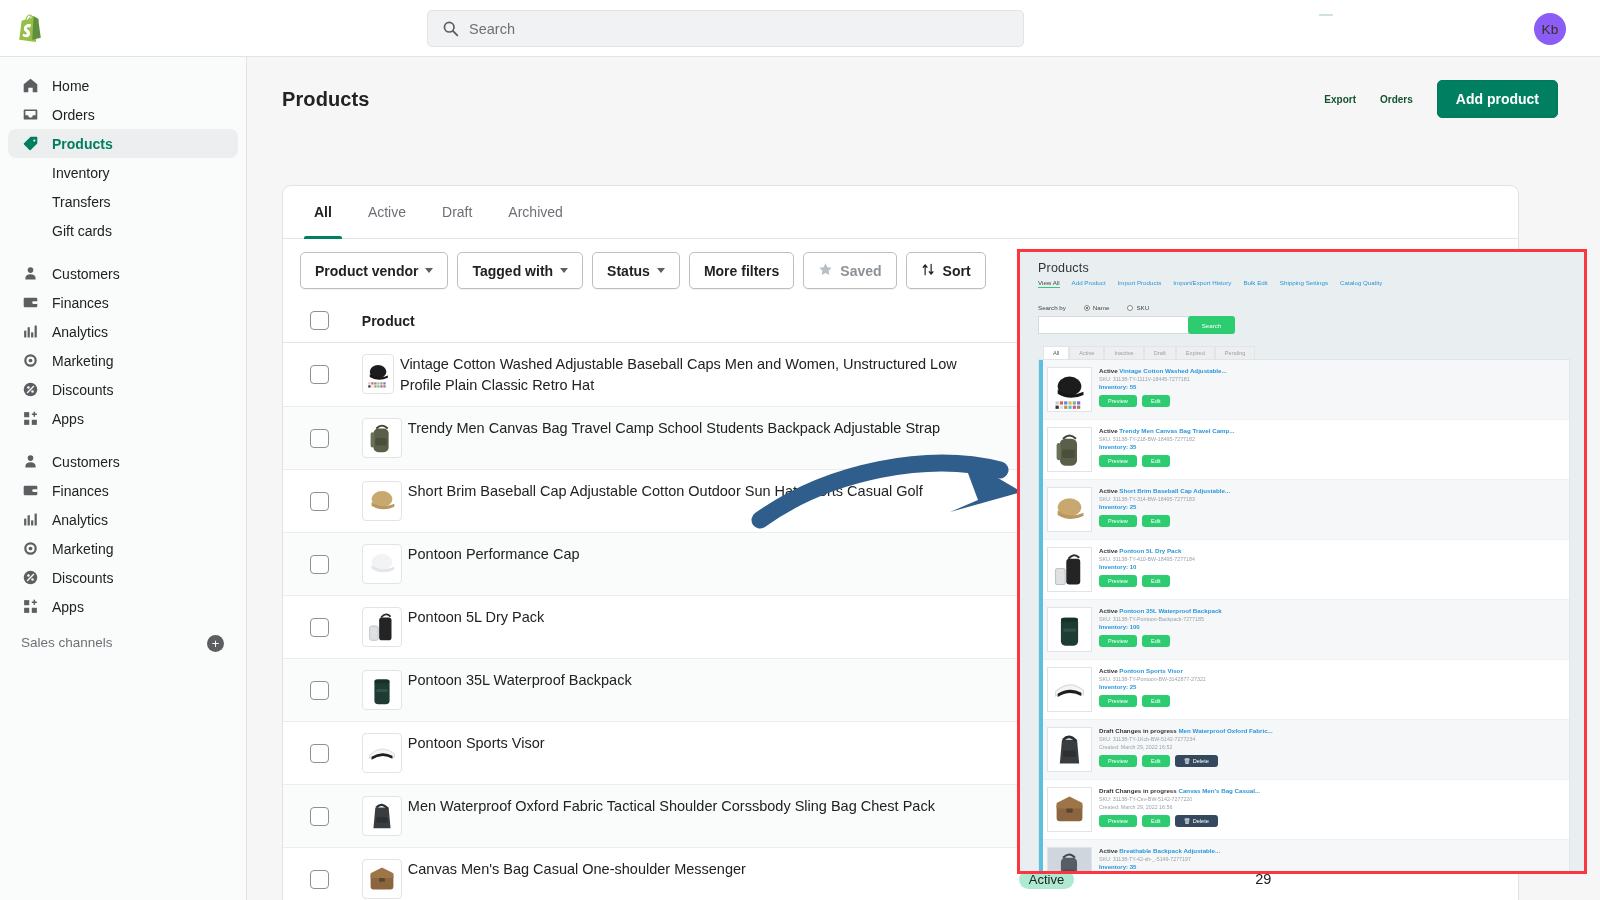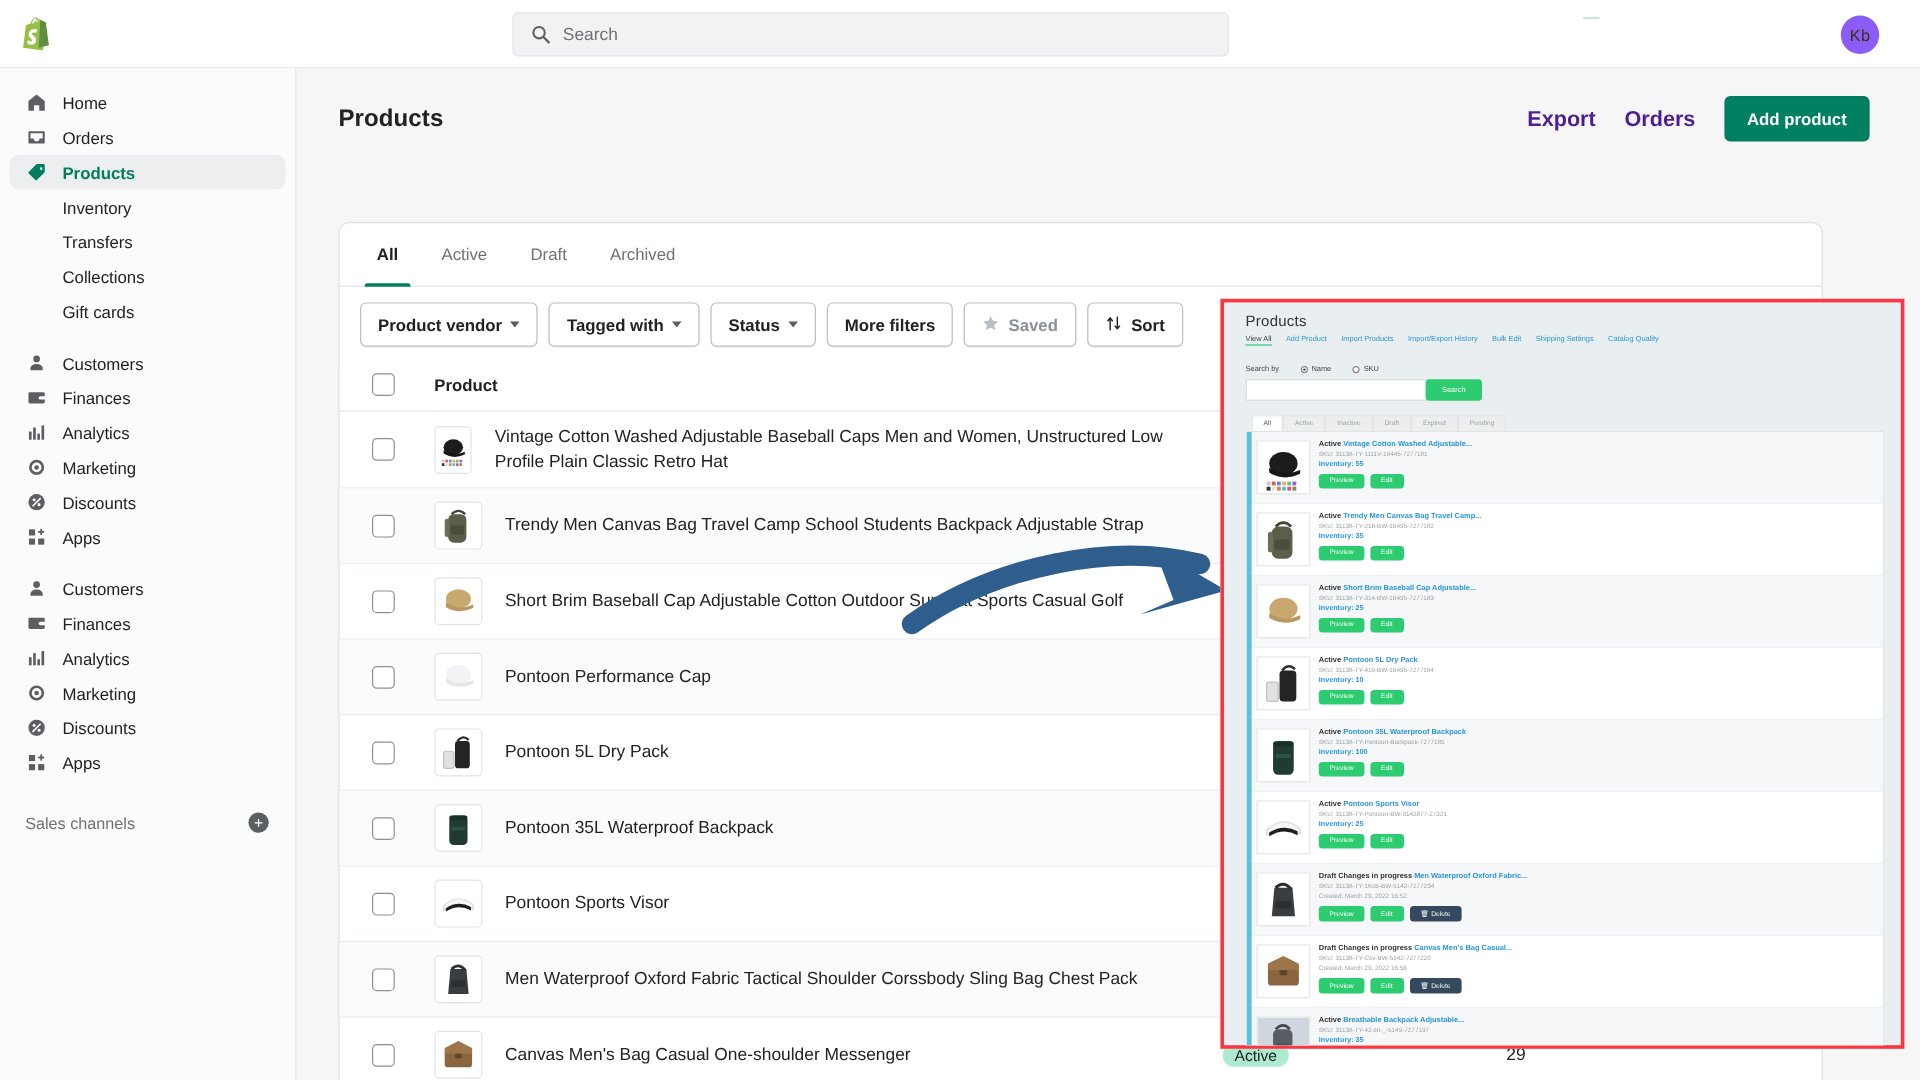--- a/index.html
+++ b/index.html
@@ -52,37 +52,37 @@
   .nav-item.active::before {
     content:""; position:absolute; left:-13px; top:3px; width:3px; height:23px;
     background:#008060; border-radius:0 2px 2px 0;
   }
   .nav-sub {
     height: 29px; margin: 0 8px; padding-left: 44px;
     display: flex; align-items: center; color: #202223; font-size: 14px; border-radius: 8px;
   }
   .nav-gap { height: 14px; }
   .section-head {
-    display:flex; align-items:flex-end; justify-content:space-between;
+    display:flex; align-items:flex-start; justify-content:space-between;
     padding: 0 22px 0 21px; height: 30px; color:#6d7175; font-size:13.5px;
   }
   .circ-plus {
     width:17px; height:17px; border-radius:50%; background:#5c5f62; color:#fff;
     display:flex; align-items:center; justify-content:center; font-size:13px; line-height:1;
   }
 
   
   .main { position: absolute; top: 57px; left: 247px; width: 1353px; height: 843px; }
   .page-head {
     display:flex; align-items:center; justify-content: space-between;
     padding: 23px 42px 0 35px;
   }
   .page-title { font-size: 20px; font-weight: 600; letter-spacing: .1px; }
   .head-actions { display:flex; align-items:center; gap: 24px; }
-  .plain-btn { font-size: 18px; font-weight:600; color:#4c1d95; }
+  .plain-btn { font-size: 10px; font-weight:600; color:#14532d; }
   .primary-btn {
     background:#008060; color:#fff; font-size:14px; font-weight:600;
     padding: 10px 18px; border-radius: 5px; border:1px solid #007a5a;
   }
 
   .card {
     position:absolute; left:35px; top:128px; width:1237px; min-height: 745px;
     background:#fff; border:1px solid #e1e3e5; border-radius:9px;
     box-shadow: 0 1px 1px rgba(22,29,37,.05);
     overflow: hidden;
@@ -121,21 +121,21 @@
   .c-prod  { width:500px; }
   .c-status{ width:180px; }
   .c-inv   { width:200px; }
   tbody td { border-bottom:1px solid #ebedef; padding: 11px 0; vertical-align: middle; font-size:14.5px; }
   tbody tr:nth-child(even) { background:#fafbfb; }
   .cbox { width:19px; height:19px; border:1.6px solid #8c9196; border-radius:4px; background:#fff; }
   .thumb {
     width:40px; height:40px; border:1px solid #e1e3e5; border-radius:4px; background:#fff;
     display:flex; align-items:center; justify-content:center; overflow:hidden;
   }
-  .prod-cell { display:flex; align-items:center; gap:19px; padding-right:20px; }
+  .prod-cell { display:flex; align-items:flex-start; gap:6px; padding-right:20px; }
   .prod-name { line-height:1.42; }
   .badge {
     display:inline-block; background:#aee9d1; color:#202223; font-size:13px;
     padding:2px 10px; border-radius:11px;
   }
 
   
   .arrow-svg { position:absolute; left:0; top:0; width:1600px; height:900px; pointer-events:none; }
 
   
@@ -233,23 +233,20 @@
         </svg>
     </span>
     <span>Products</span>
   </div>
 
   <div class="nav-sub">
       <span>Inventory</span>
     </div>
   <div class="nav-sub">
       <span>Transfers</span>
-    </div>
-  <div class="nav-sub">
-      <span>Collections</span>
     </div>
   <div class="nav-sub">
       <span>Gift cards</span>
     </div>
 
   <div class="nav-gap"></div>
 
   <div class="nav-item">
     <span class="ico">
       <svg width="17" height="17" viewBox="0 0 20 20">

